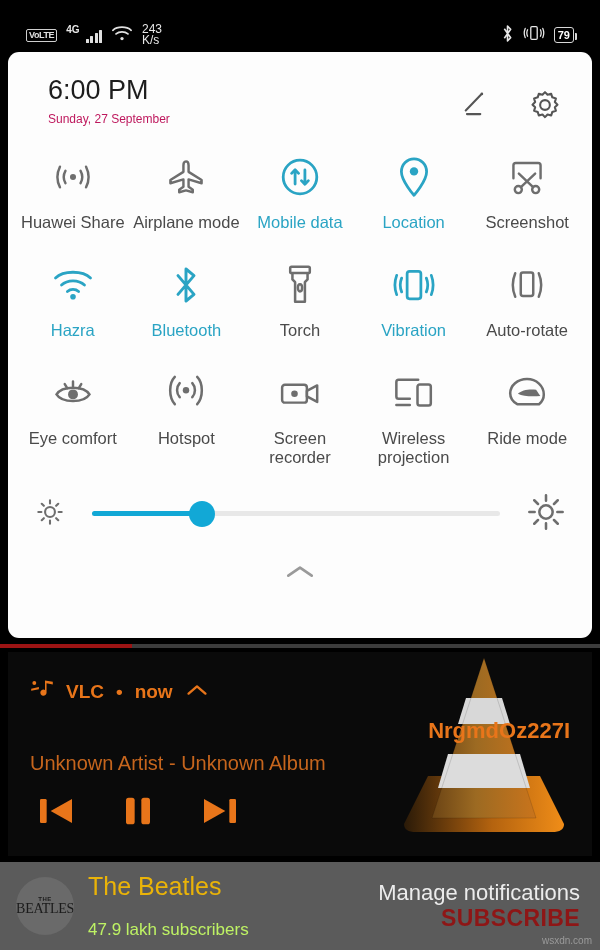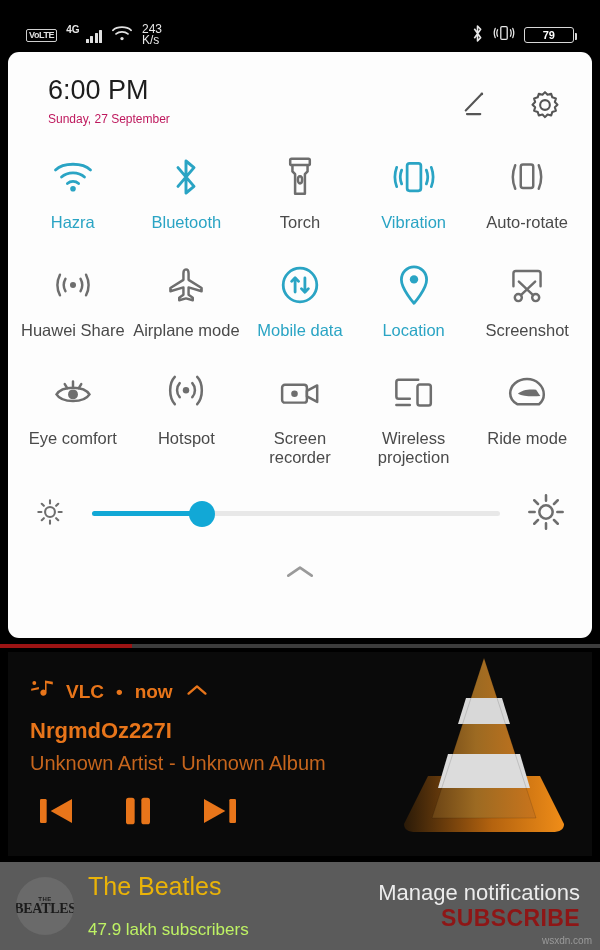--- a/index.html
+++ b/index.html
@@ -26,21 +26,21 @@
   }
   .sig{ display:flex; align-items:flex-end; gap:1.5px; height:15px; }
   .sig i{ display:block; width:3px; background:#e0e0e0; border-radius:0.5px; }
   .sig i:nth-child(1){height:4px;} .sig i:nth-child(2){height:7px;}
   .sig i:nth-child(3){height:10px;} .sig i:nth-child(4){height:13px;}
   .net4g{ font-size:10px; font-weight:bold; margin-right:-3px; align-self:flex-start;}
   .kbs{ font-size:12px; line-height:11px; text-align:left; }
   .kbs span{ display:block; }
   .batt{
     border:1.6px solid #d8d8d8; border-radius:3px;
-    padding:1px 18px; font-size:11px; font-weight:bold;
+    padding:1px 3px; font-size:11px; font-weight:bold;
     position:relative; color:#fff; line-height:1.1;
   }
   .batt::after{
     content:""; position:absolute; right:-4px; top:5px;
     width:2.5px; height:7px; background:#d8d8d8; border-radius:0 1px 1px 0;
   }
 
   
   .yt-progress{
     position:absolute; left:0; top:644px; width:600px; height:4px;
@@ -54,21 +54,21 @@
   }
   .yt-avatar{
     width:58px; height:58px; border-radius:50%;
     background:#6a6a6a; flex:0 0 58px;
     display:flex; align-items:center; justify-content:center;
     flex-direction:column; color:#1b1b1b; overflow:hidden;
   }
   .yt-avatar .the{ font-size:6px; font-weight:bold; letter-spacing:0.5px; line-height:1; }
   .yt-avatar .beatles{
     font-family:"Liberation Serif", serif;
-    font-size:14px; font-weight:bold; letter-spacing:-0.3px; line-height:1;
+    font-size:14px; font-weight:normal; letter-spacing:-0.3px; line-height:1;
   }
   .yt-meta{ margin-left:14px; flex:1; }
   .yt-name{ font-size:25px; color:#eab308; line-height:1.15; }
   .yt-subs{ font-size:17px; color:#bef264; margin-top:20px; }
   .yt-right{ text-align:right; padding-right:4px; }
   .yt-manage{ font-size:22px; color:#ececec; line-height:1.2; }
   .yt-subscribe{
     font-size:23px; font-weight:bold; color:#8e1616;
     letter-spacing:0.4px; margin-top:-1px;
   }
@@ -127,21 +127,21 @@
 
   
   .vlc-card{
     position:absolute; left:8px; top:652px; width:584px; height:204px;
     background:#0a0a0a; overflow:hidden;
   }
   .vlc-inner{ padding:18px 22px; position:relative; z-index:2; }
   .vlc-app-row{ display:flex; align-items:center; gap:12px;margin-top:8px; }
   .vlc-appname{ font-size:19px; color:#e8751a; font-weight:bold; }
   .vlc-title{
-    font-size:22px; color:#e8751a; font-weight:bold; margin-top:12px;
+    font-size:22px; color:#e8751a; font-weight:bold; margin-top:12px;text-align:right;
   }
   .vlc-sub{ font-size:20px; color:#c6651d; margin-top:8px; }
   .vlc-controls{ display:flex; gap:42px; margin-top:16px; padding-left:6px; }
   .vlc-btn{ cursor:pointer; }
   .vlc-art{
     position:absolute; right:8px; top:-6px; width:200px; height:210px;
     z-index:1; pointer-events:none;
   }
 </style>
 </head>
@@ -226,20 +226,75 @@
           <circle cx="14" cy="14" r="4"></circle>
           <path d="M14 3.4 L16.1 5.6 L19.1 4.7 L20 7.7 L23 8.6 L22.1 11.6 L24.3 13.7 L22.1 15.8 L23 18.8 L20 19.7 L19.1 22.7 L16.1 21.8 L14 24 L11.9 21.8 L8.9 22.7 L8 19.7 L5 18.8 L5.9 15.8 L3.7 13.7 L5.9 11.6 L5 8.6 L8 7.7 L8.9 4.7 L11.9 5.6 Z" stroke-linejoin="round"></path>
         </svg>
       </span>
     </div>
   </div>
 
   <div class="qs-grid">
 
     <div class="qs-row">
+      <div class="qs-tile">
+        <span class="qs-icon">
+          <svg width="44" height="34" viewBox="0 0 32 24" fill="none" stroke="#6e6e6e" stroke-width="1.8" stroke-linecap="round">
+            <circle cx="16" cy="12" r="2.2" fill="#6e6e6e" stroke="none"></circle>
+            <path d="M10.5 7.5 Q8 12 10.5 16.5 M6.5 4.5 Q2.8 12 6.5 19.5"></path>
+            <path d="M21.5 7.5 Q24 12 21.5 16.5 M25.5 4.5 Q29.2 12 25.5 19.5"></path>
+          </svg>
+        </span>
+        <span class="qs-label">Huawei Share</span>
+      </div>
+
+      <div class="qs-tile">
+        <span class="qs-icon">
+          <svg width="40" height="38" viewBox="0 0 28 28" fill="none" stroke="#6e6e6e" stroke-width="1.8" stroke-linejoin="round">
+            <path d="M14 2.5 C15.4 2.5 15.9 4 15.9 5.6 V10.2 L25.5 16.2 V18.6 L15.9 15.8 V21.2 L19 23.4 V25.2 L14 23.9 L9 25.2 V23.4 L12.1 21.2 V15.8 L2.5 18.6 V16.2 L12.1 10.2 V5.6 C12.1 4 12.6 2.5 14 2.5 Z"></path>
+          </svg>
+        </span>
+        <span class="qs-label">Airplane mode</span>
+      </div>
+
+      <div class="qs-tile on">
+        <span class="qs-icon">
+          <svg width="42" height="42" viewBox="0 0 30 30" fill="none" stroke="#2aa4c4" stroke-width="2" stroke-linecap="round" stroke-linejoin="round">
+            <circle cx="15" cy="15" r="12"></circle>
+            <path d="M11.5 20 V10 M9 12.4 L11.5 9.8 L14 12.4"></path>
+            <path d="M18.5 10 V20 M16 17.6 L18.5 20.2 L21 17.6"></path>
+          </svg>
+        </span>
+        <span class="qs-label">Mobile data</span>
+      </div>
+
+      <div class="qs-tile on">
+        <span class="qs-icon">
+          <svg width="34" height="42" viewBox="0 0 24 30" fill="none" stroke="#2aa4c4" stroke-width="2" stroke-linejoin="round">
+            <path d="M12 28 C12 28 21 17.8 21 11.2 C21 6.1 16.9 2 12 2 C7.1 2 3 6.1 3 11.2 C3 17.8 12 28 12 28 Z"></path>
+            <circle cx="12" cy="11" r="3" fill="#2aa4c4" stroke="none"></circle>
+          </svg>
+        </span>
+        <span class="qs-label">Location</span>
+      </div>
+
+      <div class="qs-tile">
+        <span class="qs-icon">
+          <svg width="42" height="38" viewBox="0 0 30 28" fill="none" stroke="#6e6e6e" stroke-width="1.8" stroke-linecap="round" stroke-linejoin="round">
+            <path d="M5 15 V5.5 A1.8 1.8 0 0 1 6.8 3.7 H23.2 A1.8 1.8 0 0 1 25 5.5 V15"></path>
+            <path d="M9 11.5 L19.5 21.5 M21 11.5 L10.5 21.5"></path>
+            <circle cx="8.6" cy="23.3" r="2.6"></circle>
+            <circle cx="21.4" cy="23.3" r="2.6"></circle>
+          </svg>
+        </span>
+        <span class="qs-label">Screenshot</span>
+      </div>
+    </div>
+
+    <div class="qs-row">
       <div class="qs-tile on">
         <span class="qs-icon">
           <svg width="42" height="34" viewBox="0 0 30 24" fill="none" stroke="#2aa4c4" stroke-width="2" stroke-linecap="round">
             <path d="M2.5 7 C8 1.5, 22 1.5, 27.5 7"></path>
             <path d="M6.8 12 C11 8, 19 8, 23.2 12"></path>
             <path d="M11 16.6 C13.2 14.6, 16.8 14.6, 19 16.6"></path>
             <circle cx="15" cy="20.4" r="2" fill="#2aa4c4" stroke="none"></circle>
           </svg>
         </span>
         <span class="qs-label">Hazra</span>
@@ -278,75 +333,20 @@
 
       <div class="qs-tile">
         <span class="qs-icon">
           <svg width="42" height="36" viewBox="0 0 30 26" fill="none" stroke="#6e6e6e" stroke-width="1.8" stroke-linecap="round">
             <rect x="10.5" y="4" width="9" height="17" rx="1.6"></rect>
             <path d="M6.5 4.5 Q3 13 6.5 21.5"></path>
             <path d="M23.5 4.5 Q27 13 23.5 21.5"></path>
           </svg>
         </span>
         <span class="qs-label">Auto-rotate</span>
-      </div>
-    </div>
-
-    <div class="qs-row">
-      <div class="qs-tile">
-        <span class="qs-icon">
-          <svg width="44" height="34" viewBox="0 0 32 24" fill="none" stroke="#6e6e6e" stroke-width="1.8" stroke-linecap="round">
-            <circle cx="16" cy="12" r="2.2" fill="#6e6e6e" stroke="none"></circle>
-            <path d="M10.5 7.5 Q8 12 10.5 16.5 M6.5 4.5 Q2.8 12 6.5 19.5"></path>
-            <path d="M21.5 7.5 Q24 12 21.5 16.5 M25.5 4.5 Q29.2 12 25.5 19.5"></path>
-          </svg>
-        </span>
-        <span class="qs-label">Huawei Share</span>
-      </div>
-
-      <div class="qs-tile">
-        <span class="qs-icon">
-          <svg width="40" height="38" viewBox="0 0 28 28" fill="none" stroke="#6e6e6e" stroke-width="1.8" stroke-linejoin="round">
-            <path d="M14 2.5 C15.4 2.5 15.9 4 15.9 5.6 V10.2 L25.5 16.2 V18.6 L15.9 15.8 V21.2 L19 23.4 V25.2 L14 23.9 L9 25.2 V23.4 L12.1 21.2 V15.8 L2.5 18.6 V16.2 L12.1 10.2 V5.6 C12.1 4 12.6 2.5 14 2.5 Z"></path>
-          </svg>
-        </span>
-        <span class="qs-label">Airplane mode</span>
-      </div>
-
-      <div class="qs-tile on">
-        <span class="qs-icon">
-          <svg width="42" height="42" viewBox="0 0 30 30" fill="none" stroke="#2aa4c4" stroke-width="2" stroke-linecap="round" stroke-linejoin="round">
-            <circle cx="15" cy="15" r="12"></circle>
-            <path d="M11.5 20 V10 M9 12.4 L11.5 9.8 L14 12.4"></path>
-            <path d="M18.5 10 V20 M16 17.6 L18.5 20.2 L21 17.6"></path>
-          </svg>
-        </span>
-        <span class="qs-label">Mobile data</span>
-      </div>
-
-      <div class="qs-tile on">
-        <span class="qs-icon">
-          <svg width="34" height="42" viewBox="0 0 24 30" fill="none" stroke="#2aa4c4" stroke-width="2" stroke-linejoin="round">
-            <path d="M12 28 C12 28 21 17.8 21 11.2 C21 6.1 16.9 2 12 2 C7.1 2 3 6.1 3 11.2 C3 17.8 12 28 12 28 Z"></path>
-            <circle cx="12" cy="11" r="3" fill="#2aa4c4" stroke="none"></circle>
-          </svg>
-        </span>
-        <span class="qs-label">Location</span>
-      </div>
-
-      <div class="qs-tile">
-        <span class="qs-icon">
-          <svg width="42" height="38" viewBox="0 0 30 28" fill="none" stroke="#6e6e6e" stroke-width="1.8" stroke-linecap="round" stroke-linejoin="round">
-            <path d="M5 15 V5.5 A1.8 1.8 0 0 1 6.8 3.7 H23.2 A1.8 1.8 0 0 1 25 5.5 V15"></path>
-            <path d="M9 11.5 L19.5 21.5 M21 11.5 L10.5 21.5"></path>
-            <circle cx="8.6" cy="23.3" r="2.6"></circle>
-            <circle cx="21.4" cy="23.3" r="2.6"></circle>
-          </svg>
-        </span>
-        <span class="qs-label">Screenshot</span>
       </div>
     </div>
 
     <div class="qs-row">
       <div class="qs-tile">
         <span class="qs-icon">
           <svg width="44" height="34" viewBox="0 0 32 24" fill="none" stroke="#6e6e6e" stroke-width="1.8" stroke-linecap="round">
             <path d="M4 13 C8 6.5, 24 6.5, 28 13 C24 19.5, 8 19.5, 4 13 Z"></path>
             <circle cx="16" cy="13" r="3.6" fill="#6e6e6e" stroke="none"></circle>
             <path d="M10 5.5 L11.8 8.5 M16 3.6 V7 M22 5.5 L20.2 8.5"></path>

